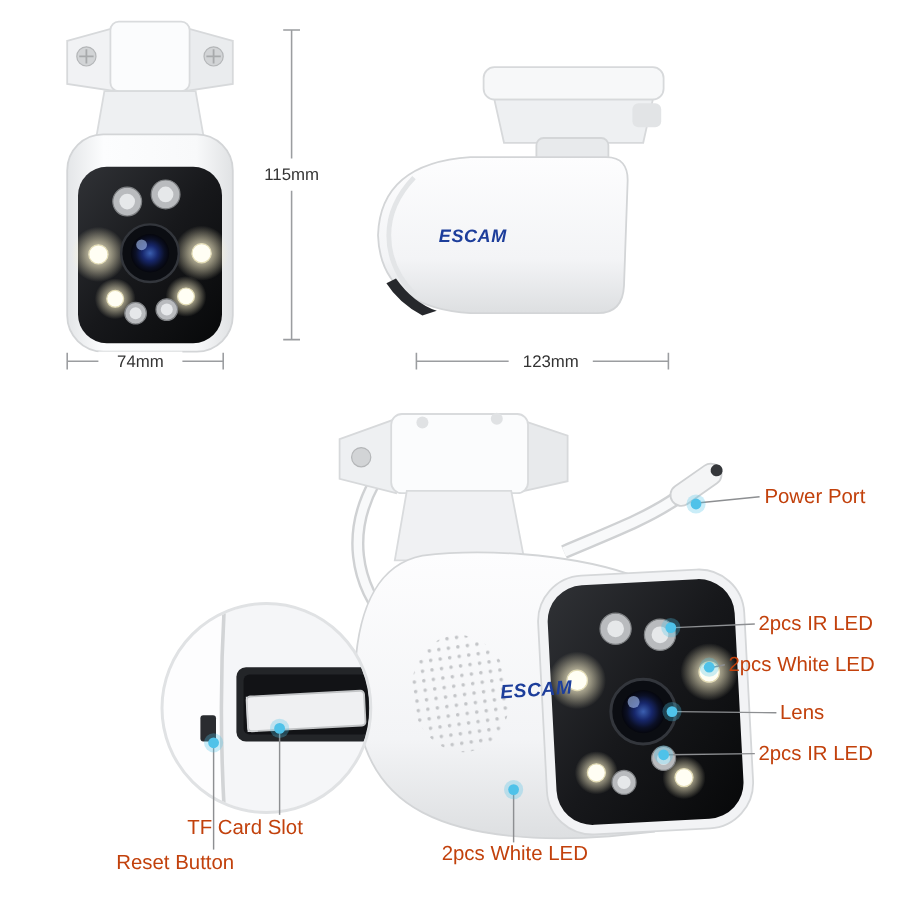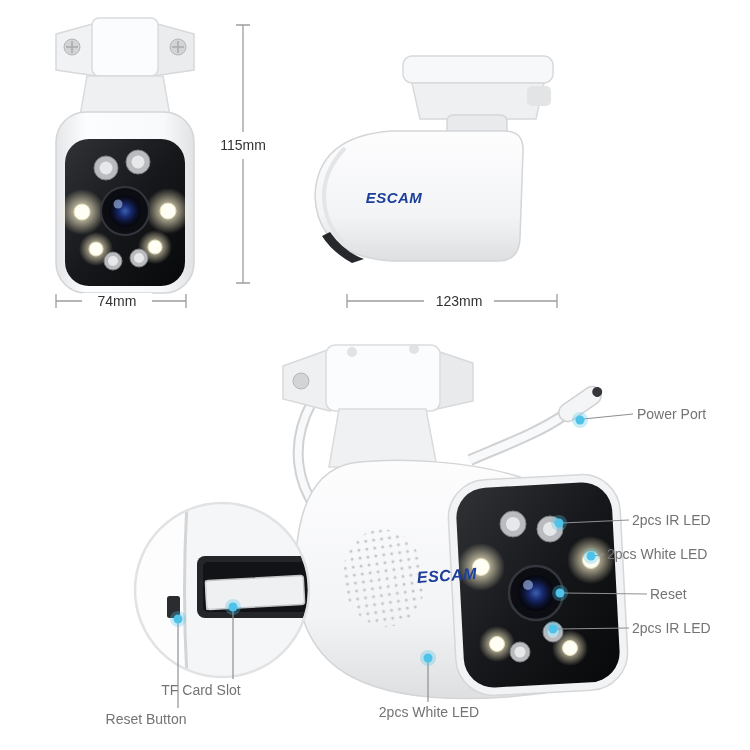--- a/index.html
+++ b/index.html
@@ -2,21 +2,21 @@
 <html><head>
 <meta charset="utf-8">
 <style>
   html,body{margin:0;padding:0;background:#ffffff;}
   .canvas{
     position:relative;width:750px;height:750px;background:#ffffff;
     font-family:"Liberation Sans",sans-serif;overflow:hidden;
   }
   .art{position:absolute;left:0;top:0;}
   .label{
-    position:absolute;font-size:14px;color:#737373;white-space:nowrap;line-height:16px;
+    position:absolute;font-size:17px;color:#c2410c;white-space:nowrap;line-height:16px;
   }
   .dim-label{
     position:absolute;font-size:14px;color:#333333;text-align:center;white-space:nowrap;line-height:16px;
     background:#ffffff;
   }
   .logo{
     position:absolute;color:#1d3e9b;font-weight:bold;font-style:italic;letter-spacing:0.5px;white-space:nowrap;
   }
 </style>
 </head>
@@ -235,19 +235,19 @@
   <div class="dim-label" style="left:208px;top:137px;width:70px">115mm</div>
   <div class="dim-label" style="left:82px;top:293px;width:70px">74mm</div>
   <div class="dim-label" style="left:424px;top:293px;width:70px">123mm</div>
 
   <div class="logo" style="left:352px;top:189px;width:84px;font-size:15px;text-align:center">ESCAM</div>
   <div class="logo" style="left:403px;top:567px;width:88px;font-size:16px;text-align:center;transform:rotate(-4deg)">ESCAM</div>
 
   <div class="label" style="left:637px;top:406px">Power Port</div>
   <div class="label" style="left:632px;top:512px">2pcs IR LED</div>
   <div class="label" style="left:607px;top:546px">2pcs White LED</div>
-  <div class="label" style="left:650px;top:586px">Reset</div>
+  <div class="label" style="left:650px;top:586px">Lens</div>
   <div class="label" style="left:632px;top:620px">2pcs IR LED</div>
   <div class="label" style="left:368px;top:704px;width:122px;text-align:center">2pcs White LED</div>
-  <div class="label" style="left:145px;top:682px;width:112px;text-align:center">TF Card Slot</div>
+  <div class="label" style="left:156px;top:682px;width:112px;">TF Card Slot</div>
   <div class="label" style="left:90px;top:711px;width:112px;text-align:center">Reset Button</div>
 
 </div>
 
 </body></html>

